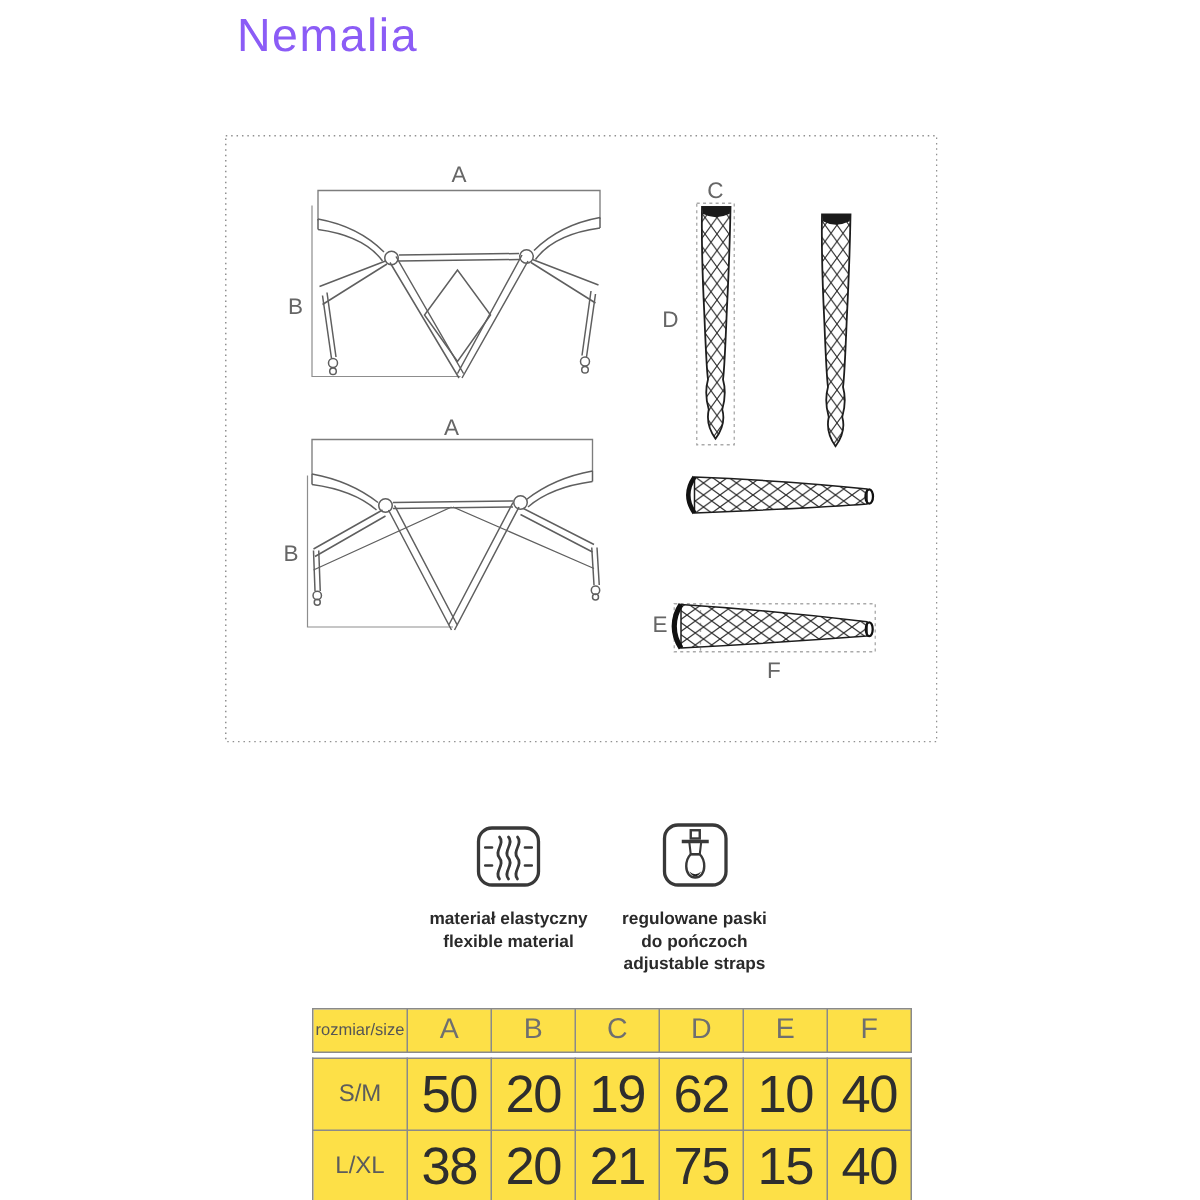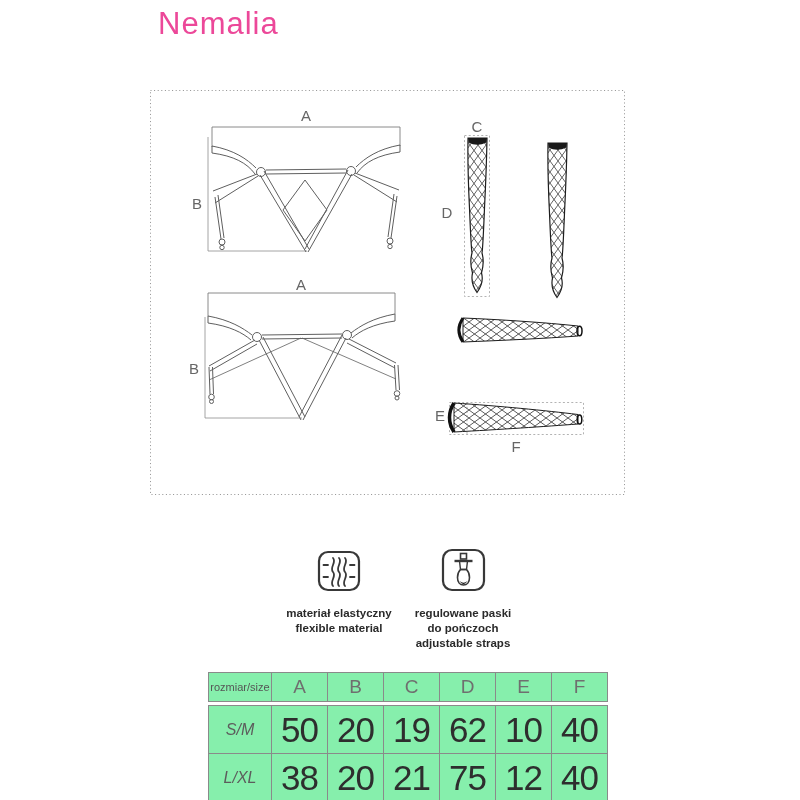--- a/index.html
+++ b/index.html
@@ -1,37 +1,37 @@
 <!DOCTYPE html>
 <html><head>
 <meta charset="utf-8">
 <style>
   html,body{margin:0;padding:0;background:#fff;}
   .page{position:relative;width:800px;height:800px;background:#ffffff;overflow:hidden;
         font-family:"Liberation Sans",sans-serif;}
   .title{position:absolute;left:158px;top:6px;margin:0;font-size:31px;font-weight:400;
-         letter-spacing:1px;color:#ec4899;}
+         letter-spacing:1px;color:#8b5cf6;}
   .panel{position:absolute;left:150px;top:90px;}
   .feature{position:absolute;width:150px;text-align:center;}
   .feature.f1{left:264px;top:549px;}
   .feature.f2{left:388px;top:547px;}
   .ficon{display:block;margin:0 auto;}
   .fcap{margin-top:13px;font-size:11.5px;font-weight:600;line-height:1.32;color:#2a2a2a;}
   .tablewrap{position:absolute;left:208px;top:672px;}
   table{border-collapse:collapse;}
-  td{border:1px solid #8a8a8a;text-align:center;vertical-align:middle;background:#86efac;}
+  td{border:1px solid #8a8a8a;text-align:center;vertical-align:middle;background:#fde047;}
   .thead td{height:26px;}
   .thead{margin-bottom:0;}
   .tbody{margin-top:3px;}
   .tbody td{height:45px;}
   .col-size{width:60px;}
   .col-val{width:53px;}
   .hdr-size{font-size:11px;color:#555;}
   .hdr-letter{font-size:19px;font-weight:400;color:#6f6f6f;}
-  .row-label{font-size:16px;color:#5c5c5c;font-style:italic;}
+  .row-label{font-size:16px;color:#5c5c5c;}
   .cell-num{font-size:35px;font-weight:300;color:#2e2e2e;letter-spacing:-1px;}
   svg text{font-family:"Liberation Sans",sans-serif;}
 </style>
 </head>
 <body>
 
 <div class="page">
 
   <h1 class="title">Nemalia</h1>
 
@@ -192,20 +192,20 @@
         <td class="col-val cell-num">62</td>
         <td class="col-val cell-num">10</td>
         <td class="col-val cell-num">40</td>
       </tr>
       <tr>
         <td class="col-size row-label">L/XL</td>
         <td class="col-val cell-num">38</td>
         <td class="col-val cell-num">20</td>
         <td class="col-val cell-num">21</td>
         <td class="col-val cell-num">75</td>
-        <td class="col-val cell-num">12</td>
+        <td class="col-val cell-num">15</td>
         <td class="col-val cell-num">40</td>
       </tr>
     </tbody>
       </table>
   </div>
 
 </div>
 
 </body></html>

